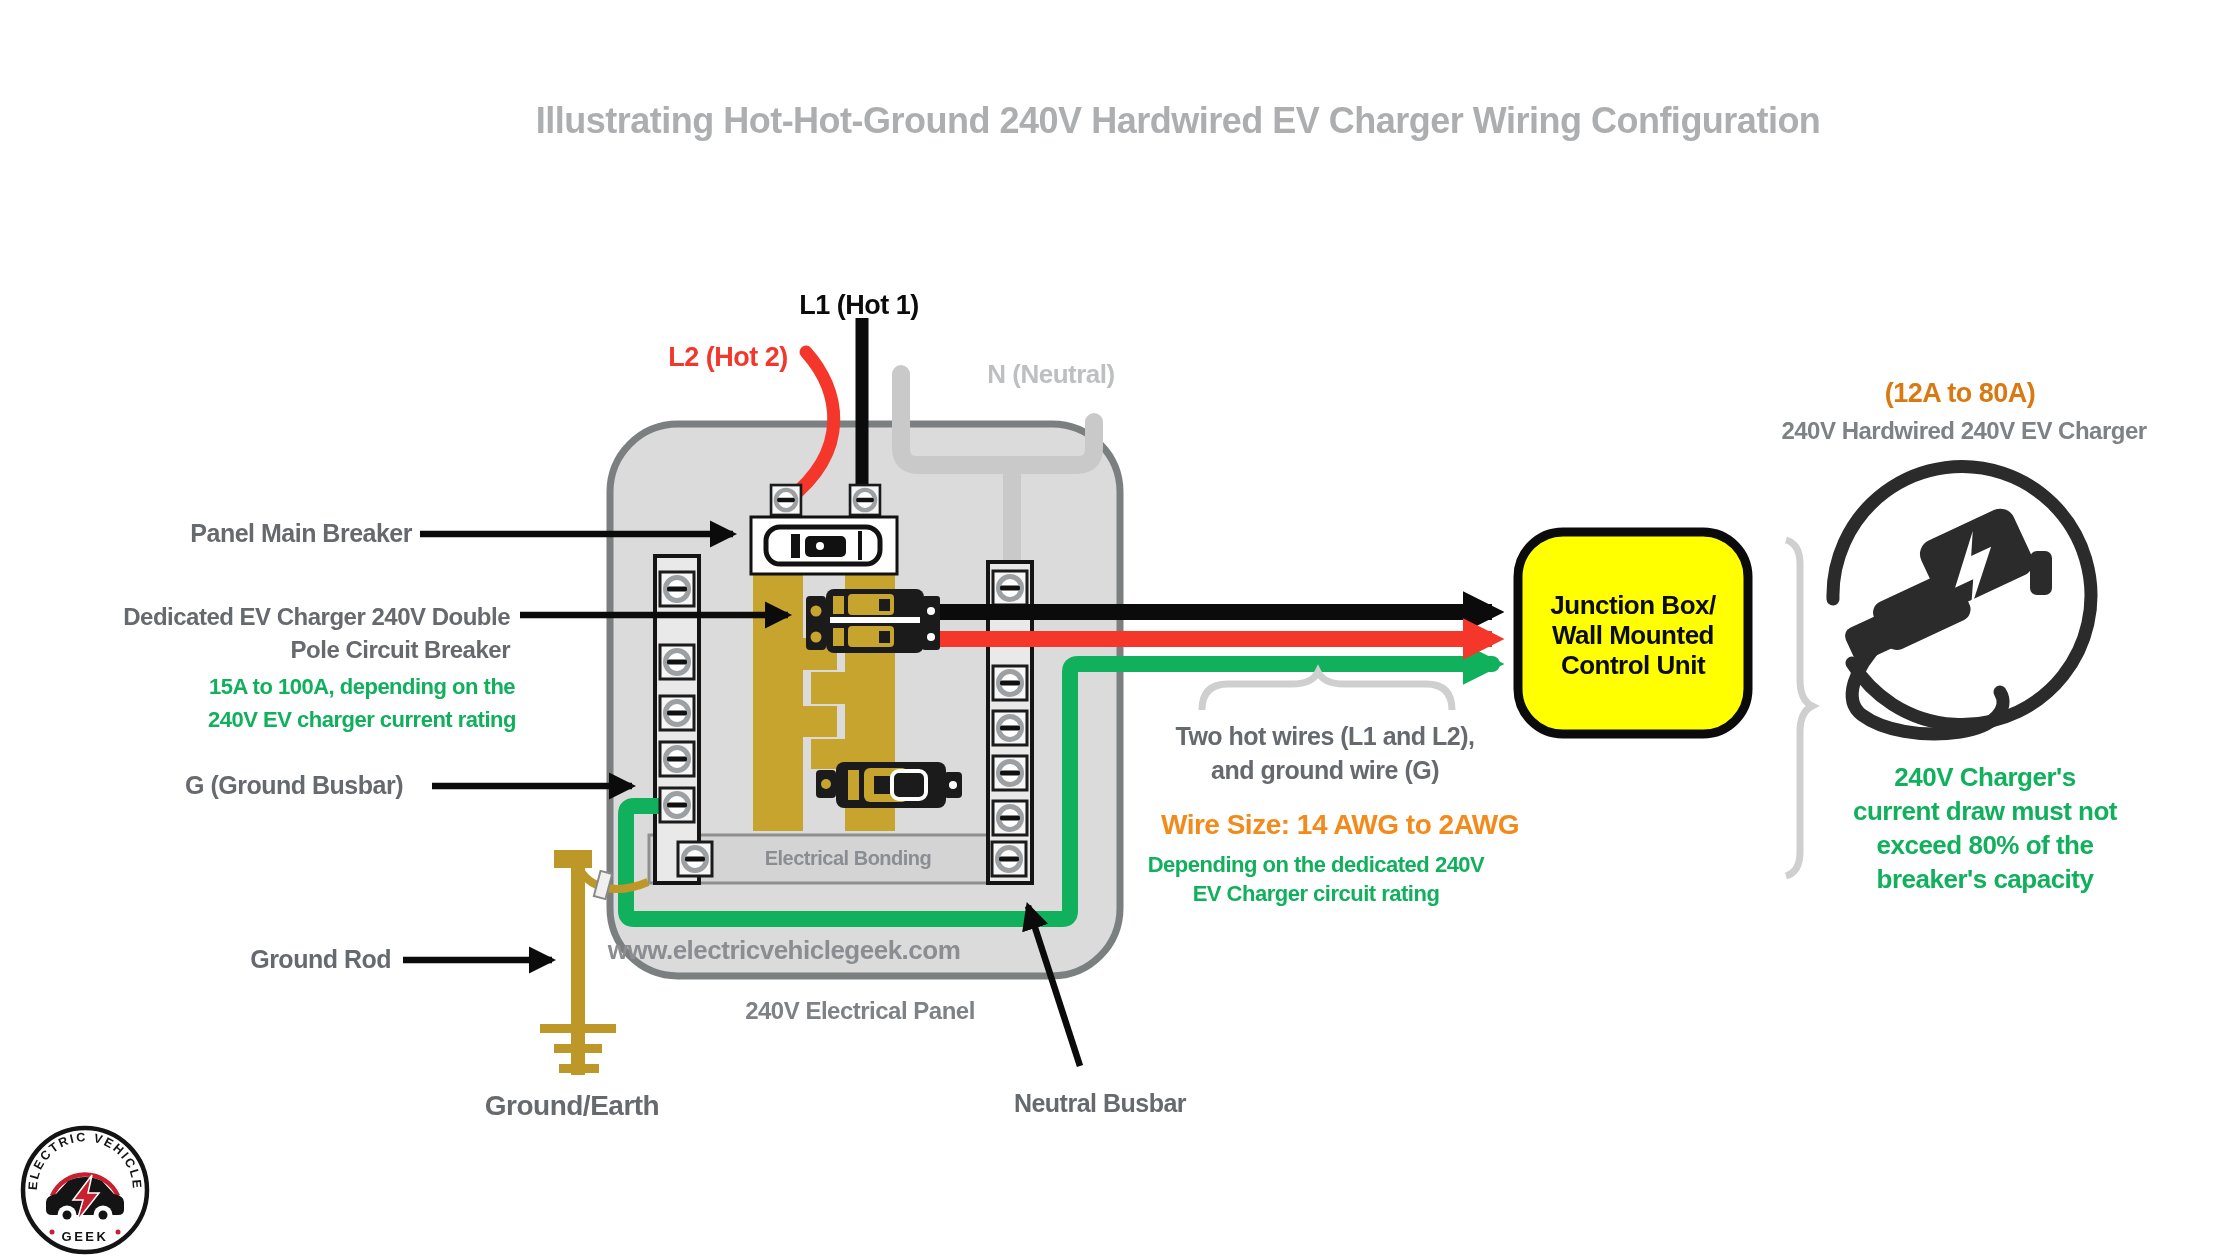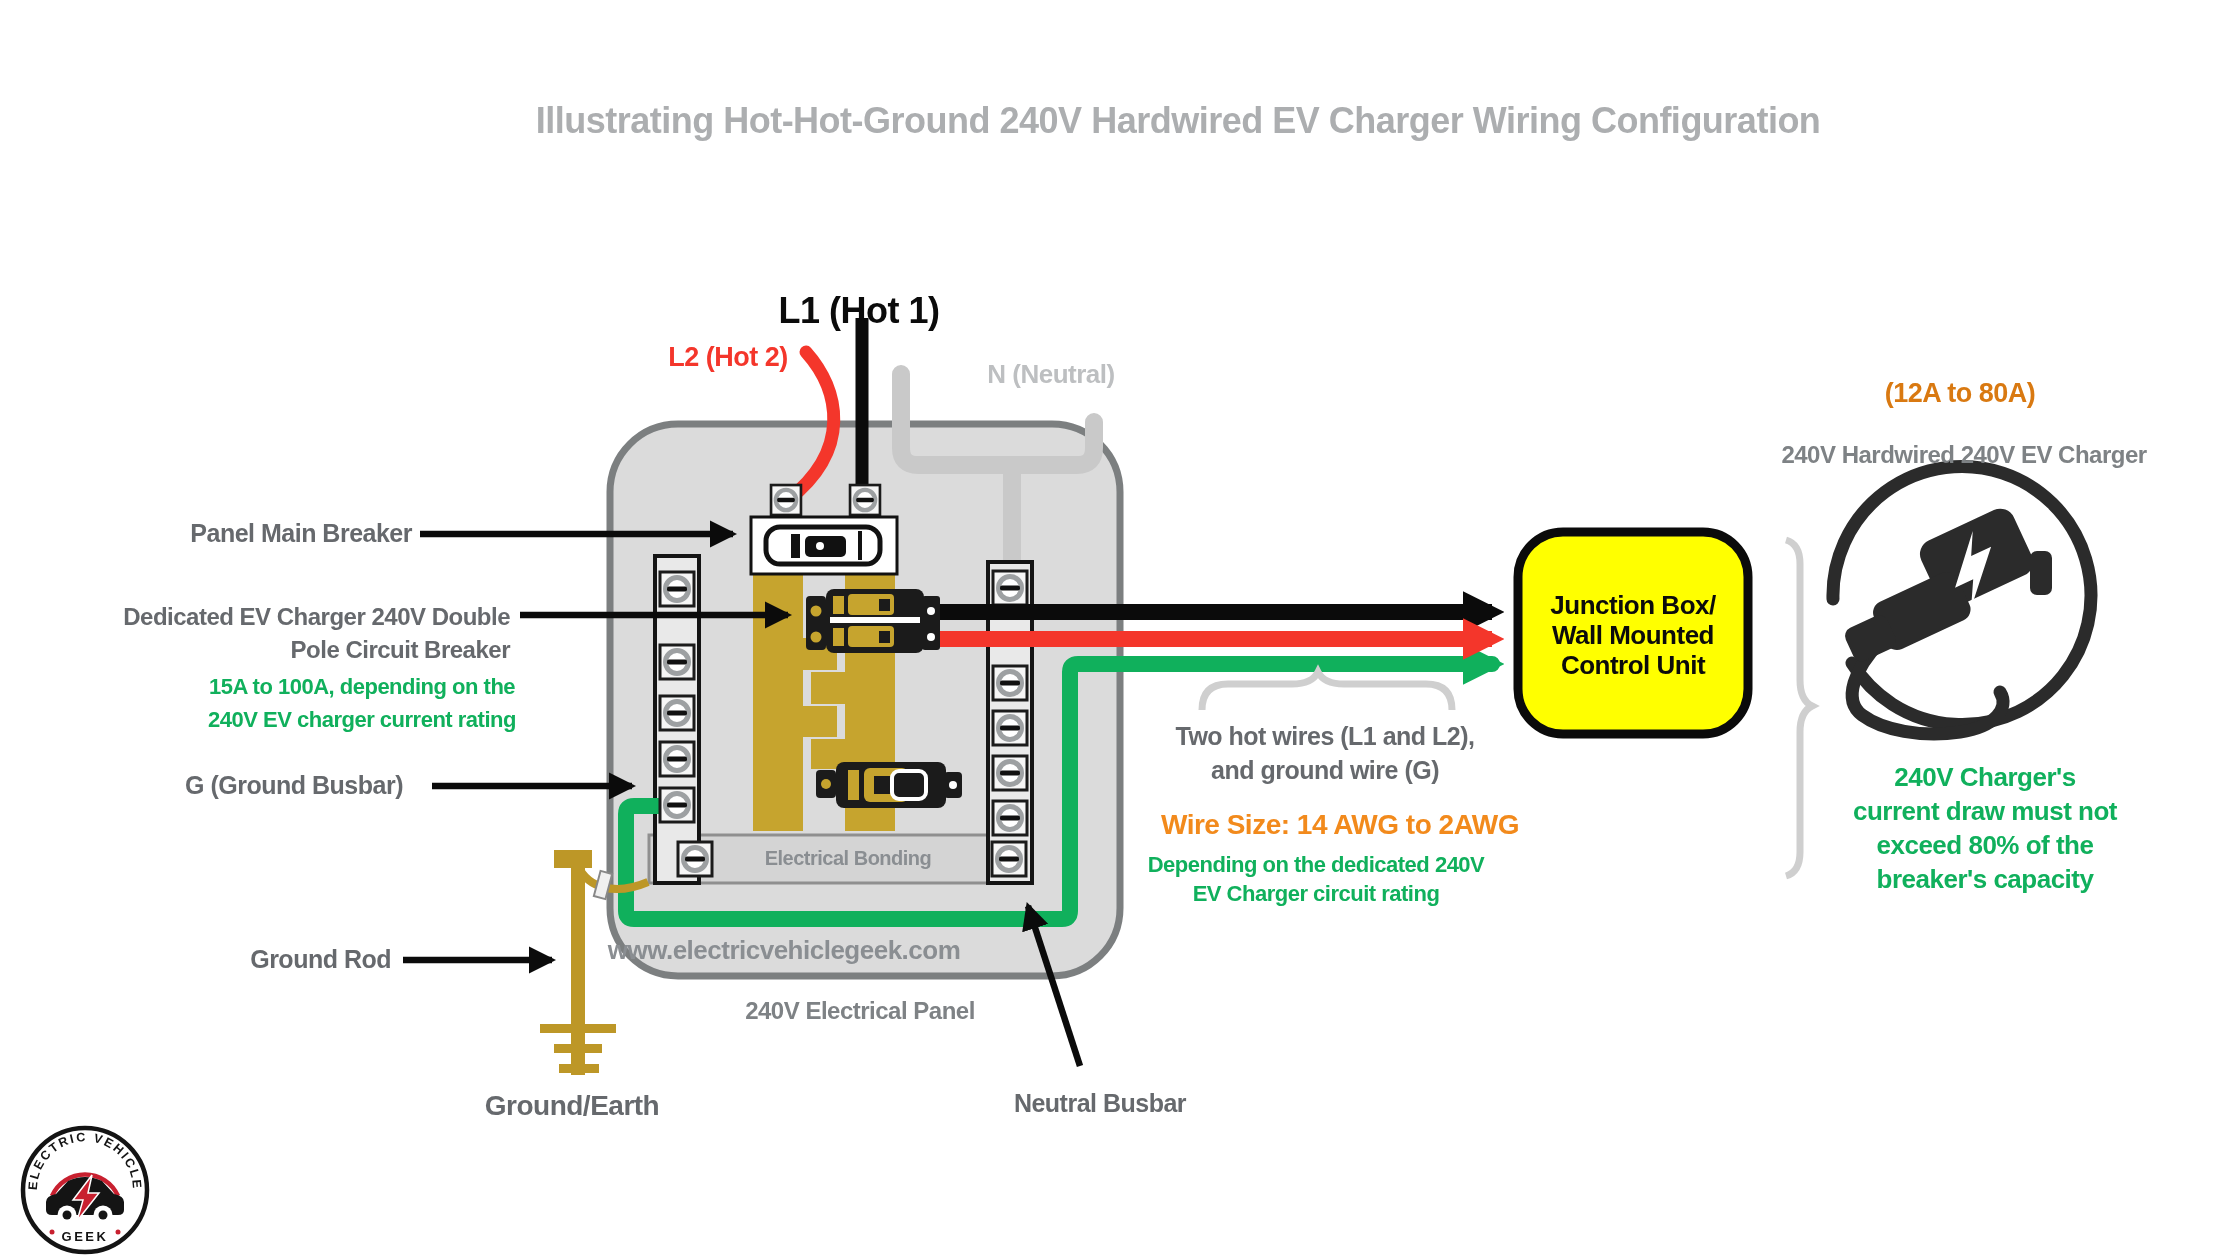--- a/index.html
+++ b/index.html
@@ -183,21 +183,21 @@
       <circle cx="103" cy="1215" r="4.5" fill="#141414"></circle>
       <polygon points="92,1175 73,1200 83,1200 77,1221 99,1193 88,1193" fill="#C8202F" stroke="#ffffff" stroke-width="1.5"></polygon>
       <circle cx="52" cy="1232" r="2.5" fill="#C8202F"></circle>
       <circle cx="118" cy="1232" r="2.5" fill="#C8202F"></circle>
       <text x="85" y="1241" text-anchor="middle" font-size="13" font-weight="bold" letter-spacing="2.5" fill="#141414">GEEK</text>
     </g>
   </svg>
 
   <div class="lbl subtitle ctr" style="left:1178px;top:100px;">Illustrating Hot-Hot-Ground 240V Hardwired EV Charger Wiring Configuration</div>
 
-  <div class="lbl black ctr" style="left:859px;top:290px;font-size:36px;">L1 (Hot 1)</div>
+  <div class="lbl black ctr" style="left:859px;top:290px;font-size:27px;">L1 (Hot 1)</div>
   <div class="lbl red ctr" style="left:728px;top:342px;font-size:27px;">L2 (Hot 2)</div>
   <div class="lbl lightgray ctr" style="left:1007px;top:360px;font-size:26px;">N (Neutral)</div>
 
   <div class="lbl gray ralign" style="right:1828px;top:519px;font-size:25px;">Panel Main Breaker</div>
 
   <div class="lbl gray ralign" style="right:1730px;top:600px;font-size:24px;line-height:33px;">
     <div>Dedicated EV Charger 240V Double</div>
     <div>Pole Circuit Breaker</div>
   </div>
   <div class="lbl green ctr" style="left:362px;top:670px;font-size:22px;line-height:33px;">
@@ -224,21 +224,21 @@
     <div>EV Charger circuit rating</div>
   </div>
 
   <div class="lbl black ctr" style="left:1633px;top:590px;font-size:26px;line-height:30px;">
     <div>Junction Box/</div>
     <div>Wall Mounted</div>
     <div>Control Unit</div>
   </div>
 
   <div class="lbl ctr" style="left:1960px;top:378px;font-size:27px;color:#D97911;">(12A to 80A)</div>
-  <div class="lbl mutegray ctr" style="left:1964px;top:417px;font-size:24px;margin-top:24px;">240V Hardwired 240V EV Charger</div>
+  <div class="lbl mutegray ctr" style="left:1964px;top:417px;font-size:24px;">240V Hardwired 240V EV Charger</div>
   <div class="lbl green ctr" style="left:1985px;top:760px;font-size:26px;line-height:34px;">
     <div>240V Charger's</div>
     <div>current draw must not</div>
     <div>exceed 80% of the</div>
     <div>breaker's capacity</div>
   </div>
 
 </div>
 
 </body></html>

